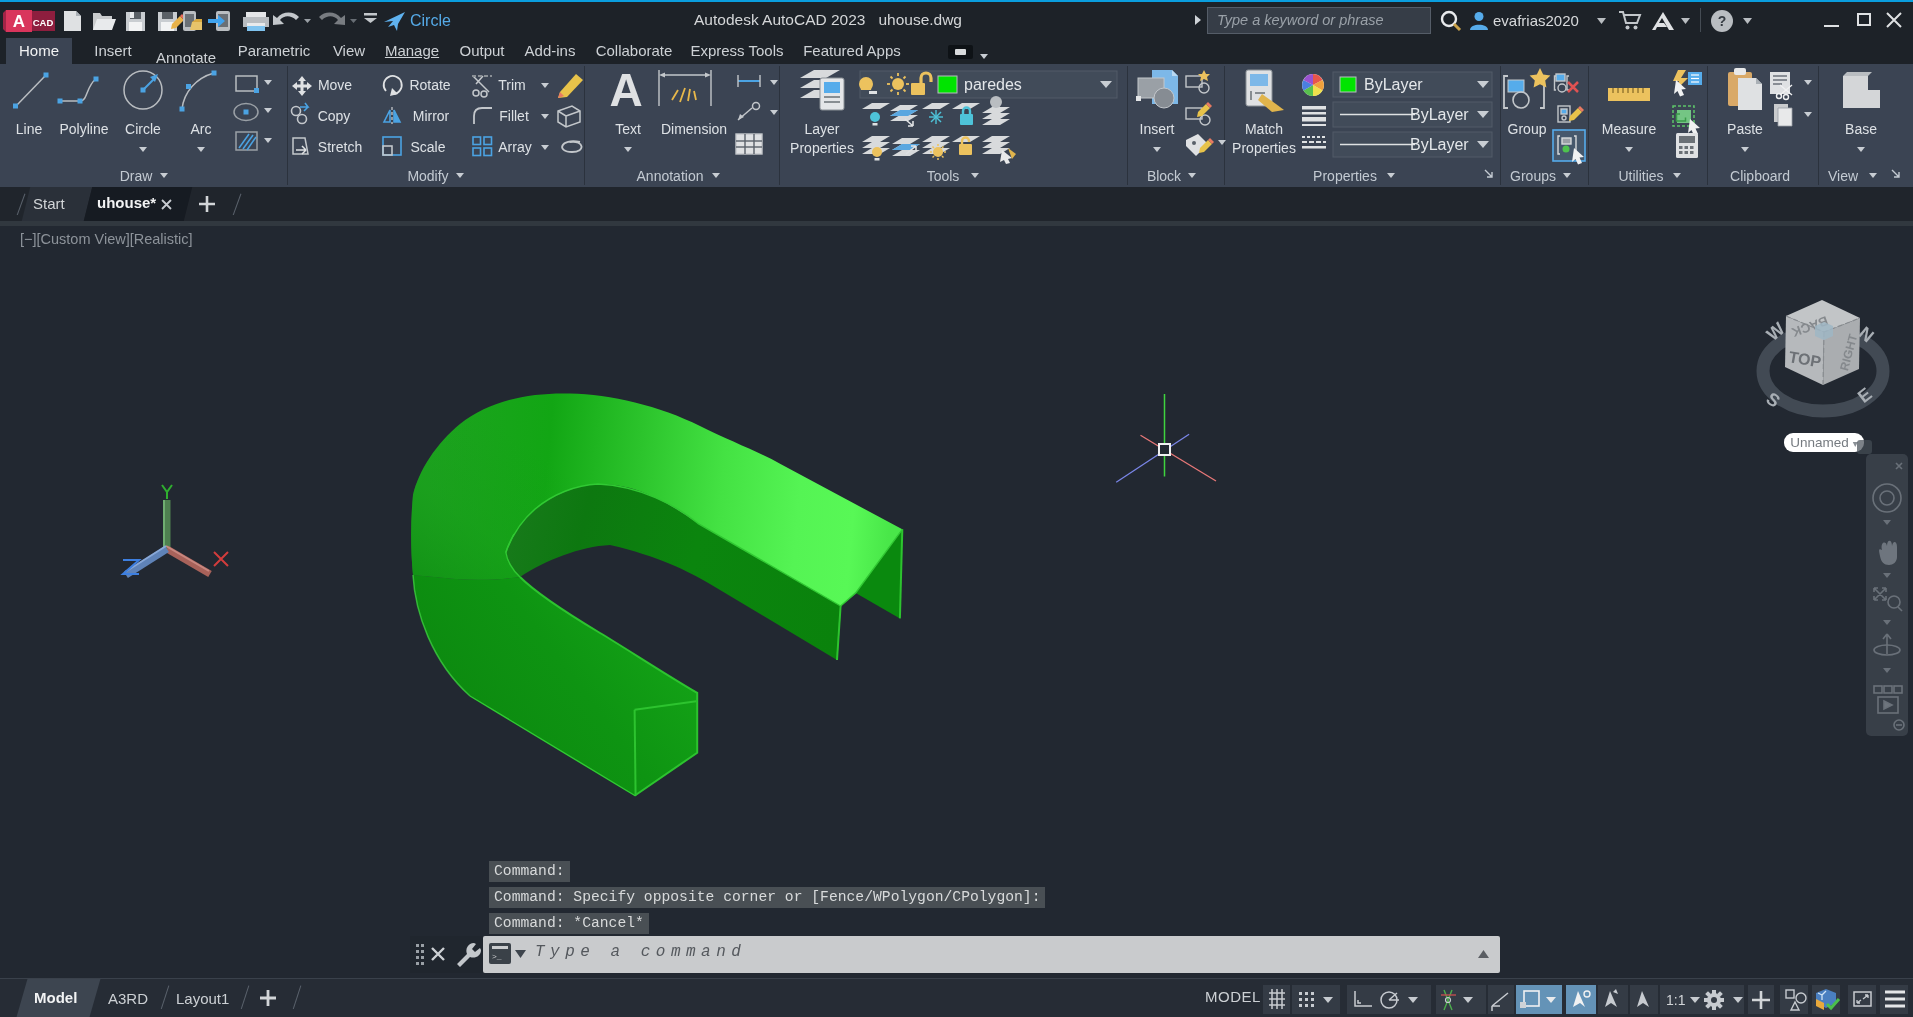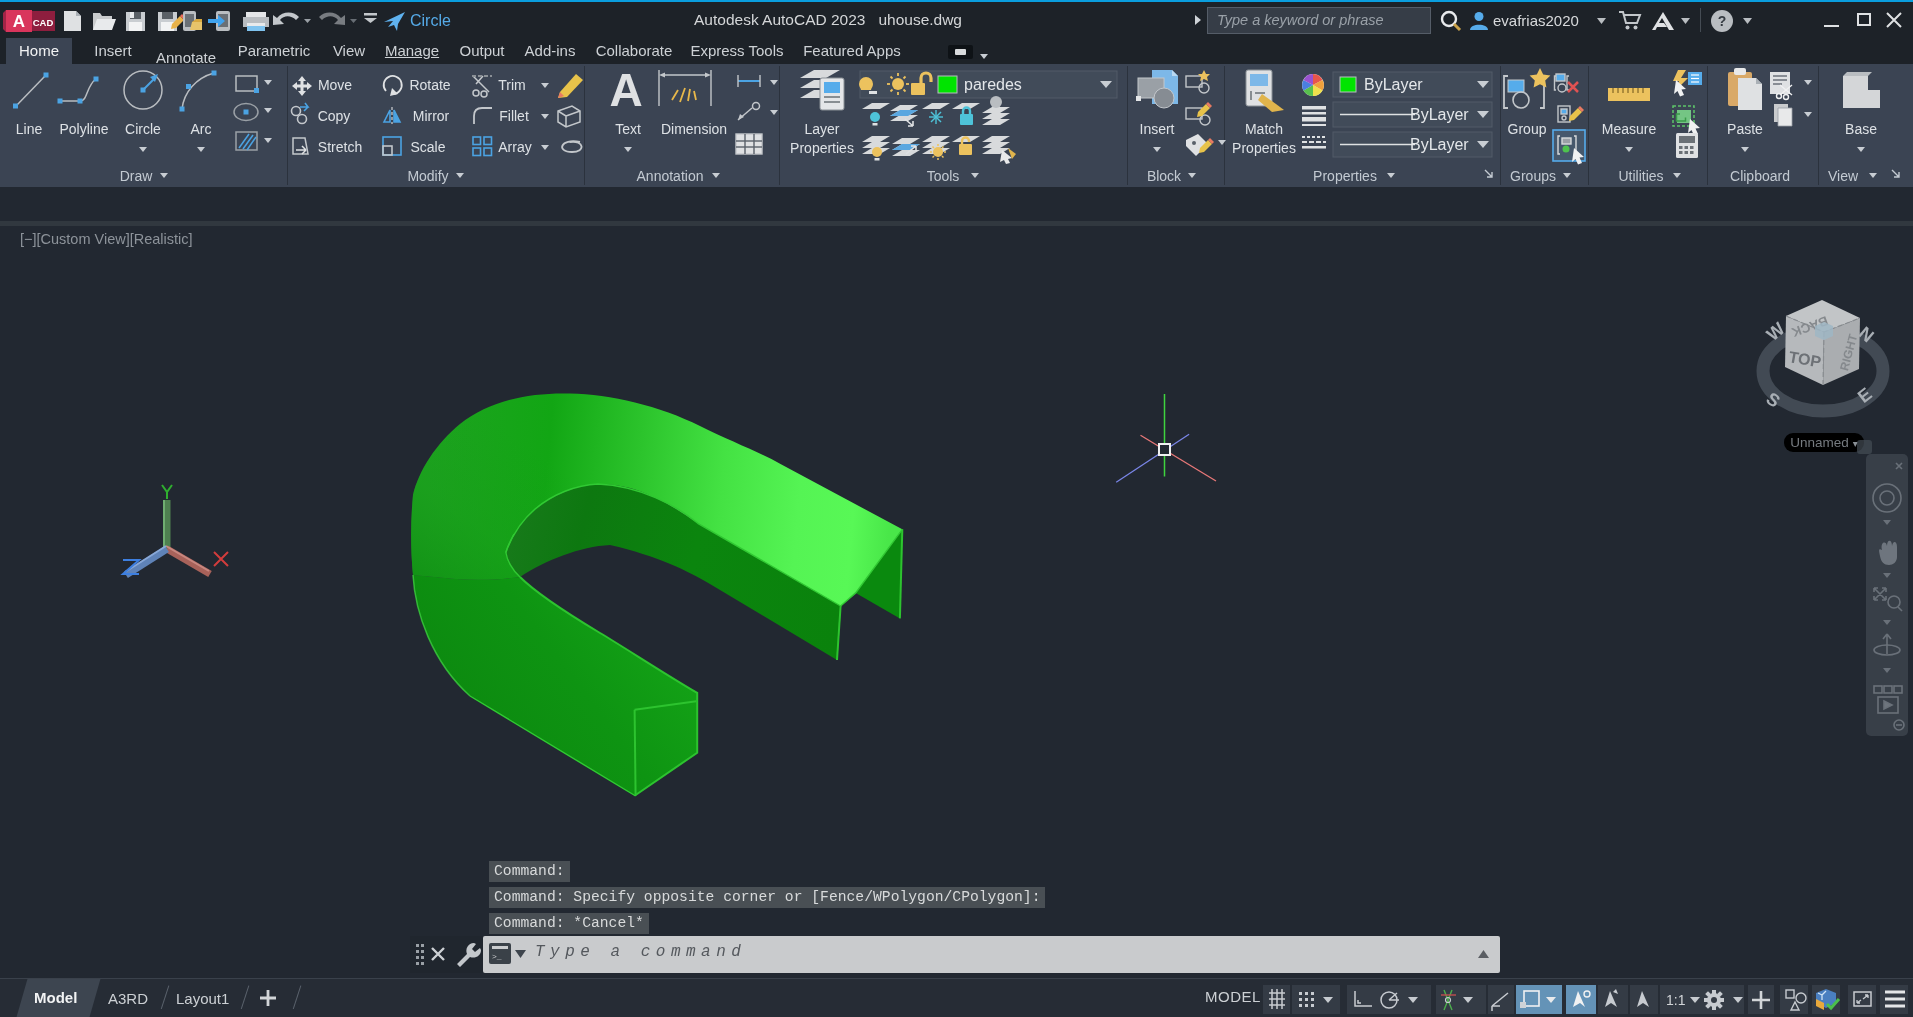--- a/index.html
+++ b/index.html
@@ -586,20 +586,38 @@
     <div class="plabel" style="left:1760px">Clipboard</div>
     <div class="plabel" style="left:1843px">View</div>
       <div class="caret" style="left:1869px;top:109px"></div>
     <svg class="abs" style="left:1483px;top:104px" width="12" height="12">
         <path d="M2 2 L9 9 M9 4 L9 9 L4 9" stroke="#c3cad2" stroke-width="1.4" fill="none"></path>
       </svg>
     <svg class="abs" style="left:1890px;top:104px" width="12" height="12">
         <path d="M2 2 L9 9 M9 4 L9 9 L4 9" stroke="#c3cad2" stroke-width="1.4" fill="none"></path>
       </svg>
   </div>
+  <div id="filetabs">
+    <div class="abs" style="left:12px;top:6px;width:14px;height:22px;overflow:hidden">
+        <div style="width:1px;height:26px;background:#5a626c;transform:rotate(20deg);margin-left:8px"></div>
+      </div>
+    <div class="abs" style="left:26px;top:0;width:62px;height:34px;background:#2a3039;transform:skewX(-14deg);"></div>
+    <div class="abs" style="left:33px;top:8px;font-size:15px;color:#d2d5d8">Start</div>
+    <div class="abs" style="left:88px;top:0;width:100px;height:34px;background:#161b22;transform:skewX(-14deg);"></div>
+    <div class="abs" style="left:97px;top:7px;font-size:15px;font-weight:bold;color:#f2f3f4">uhouse*</div>
+    <svg class="abs" style="left:160px;top:11px" width="13" height="13">
+        <path d="M2 2 L11 11 M11 2 L2 11" stroke="#c7cbd0" stroke-width="1.8"></path>
+      </svg>
+    <svg class="abs" style="left:198px;top:8px" width="18" height="18">
+        <path d="M9 1 L9 17 M1 9 L17 9" stroke="#d2d5d8" stroke-width="2.6"></path>
+      </svg>
+    <div class="abs" style="left:228px;top:6px;width:14px;height:22px;overflow:hidden">
+        <div style="width:1px;height:26px;background:#5a626c;transform:rotate(20deg);margin-left:8px"></div>
+      </div>
+  </div>
   <div id="ftdivider"></div>
   <div id="canvas">
     <div id="vplabel">[−][Custom View][Realistic]</div>
 
     <svg class="abs" style="left:400px;top:160px" width="520" height="650" viewBox="400 386 520 650">
       <defs>
         <linearGradient id="gTop" x1="430" y1="480" x2="890" y2="520" gradientUnits="userSpaceOnUse">
           <stop offset="0" stop-color="#1da31f"></stop>
             <stop offset="0.25" stop-color="#12a614"></stop>
           <stop offset="0.45" stop-color="#2cc42c"></stop>
@@ -684,21 +702,21 @@
         <path d="M41 20 L77 4 L115 22 L79 36 Z" fill="#c2c5c7"></path>
         <path d="M41 20 L79 36 L78 89 L40 71 Z" fill="#b6b9bc"></path>
         <path d="M79 36 L115 22 L114 73 L78 89 Z" fill="#aaadb0"></path>
         <path d="M41 20 L79 36 L115 22 M79 36 L78 89" stroke="#888c90" stroke-width="1.2" fill="none" stroke-dasharray="5 3"></path>
         <text x="44" y="66" font-size="16" font-weight="bold" fill="#6d7176" transform="rotate(10 44 60)">TOP</text>
         <text x="92" y="14" font-size="13" font-weight="bold" fill="#85898d" transform="rotate(160 86 16)">BACK</text>
         <text x="94" y="76" font-size="12" font-weight="bold" fill="#85898d" transform="rotate(-75 98 70)">RIGHT</text>
         <path d="M70 30 L79 26 L88 30 L79 34 Z M70 30 L79 34 L79 44 L70 40 Z M79 34 L88 30 L88 40 L79 44 Z" fill="#9fb6c4" opacity="0.85"></path>
       </g>
     </svg>
-    <div class="abs" style="left:1784px;top:207px;width:80px;height:19px;background:#000000;border-radius:9px;font-size:13.5px;color:#767b80;text-align:center;line-height:19px;">Unnamed <span style="font-size:10px;color:#8a9096">▾</span></div>
+    <div class="abs" style="left:1784px;top:207px;width:80px;height:19px;background:#ffffff;border-radius:9px;font-size:13.5px;color:#767b80;text-align:center;line-height:19px;">Unnamed <span style="font-size:10px;color:#8a9096">▾</span></div>
 
     <div class="abs" style="left:1857px;top:214px;width:15px;height:14px;background:#454d56;border-radius:3px;opacity:0.7"></div>
     <div class="abs" style="left:1866px;top:228px;width:42px;height:282px;background:rgba(74,82,91,0.55);border-radius:5px;">
       <svg width="42" height="282" viewBox="0 0 42 282">
         <g stroke="#7f868e" stroke-width="1.6" fill="none" opacity="0.7">
           <path d="M30 9 L36 15 M36 9 L30 15"></path>
           <circle cx="21" cy="44" r="14"></circle>
             <circle cx="21" cy="44" r="7"></circle>
           <path d="M16 96 C14 88 20 86 21 92 C21 85 26 85 26 92 C27 86 31 87 31 93 L31 103 C31 108 27 111 23 111 C18 111 15 108 14 102 C13 97 12 94 16 96 Z" fill="#868d95" stroke="none"></path>
           <path d="M8 134 L20 146 M20 134 L8 146 M8 134 L12 134 M8 134 L8 138 M20 146 L16 146 M20 146 L20 142 M20 134 L16 134 M20 134 L20 138 M8 146 L8 142 M8 146 L12 146"></path>

